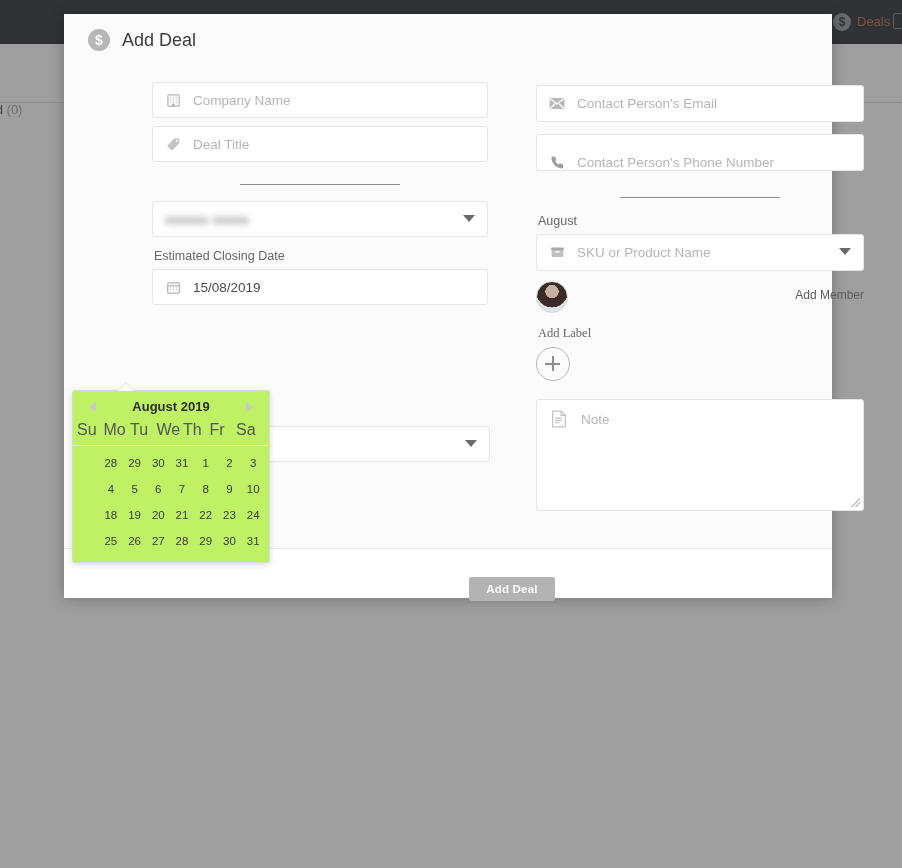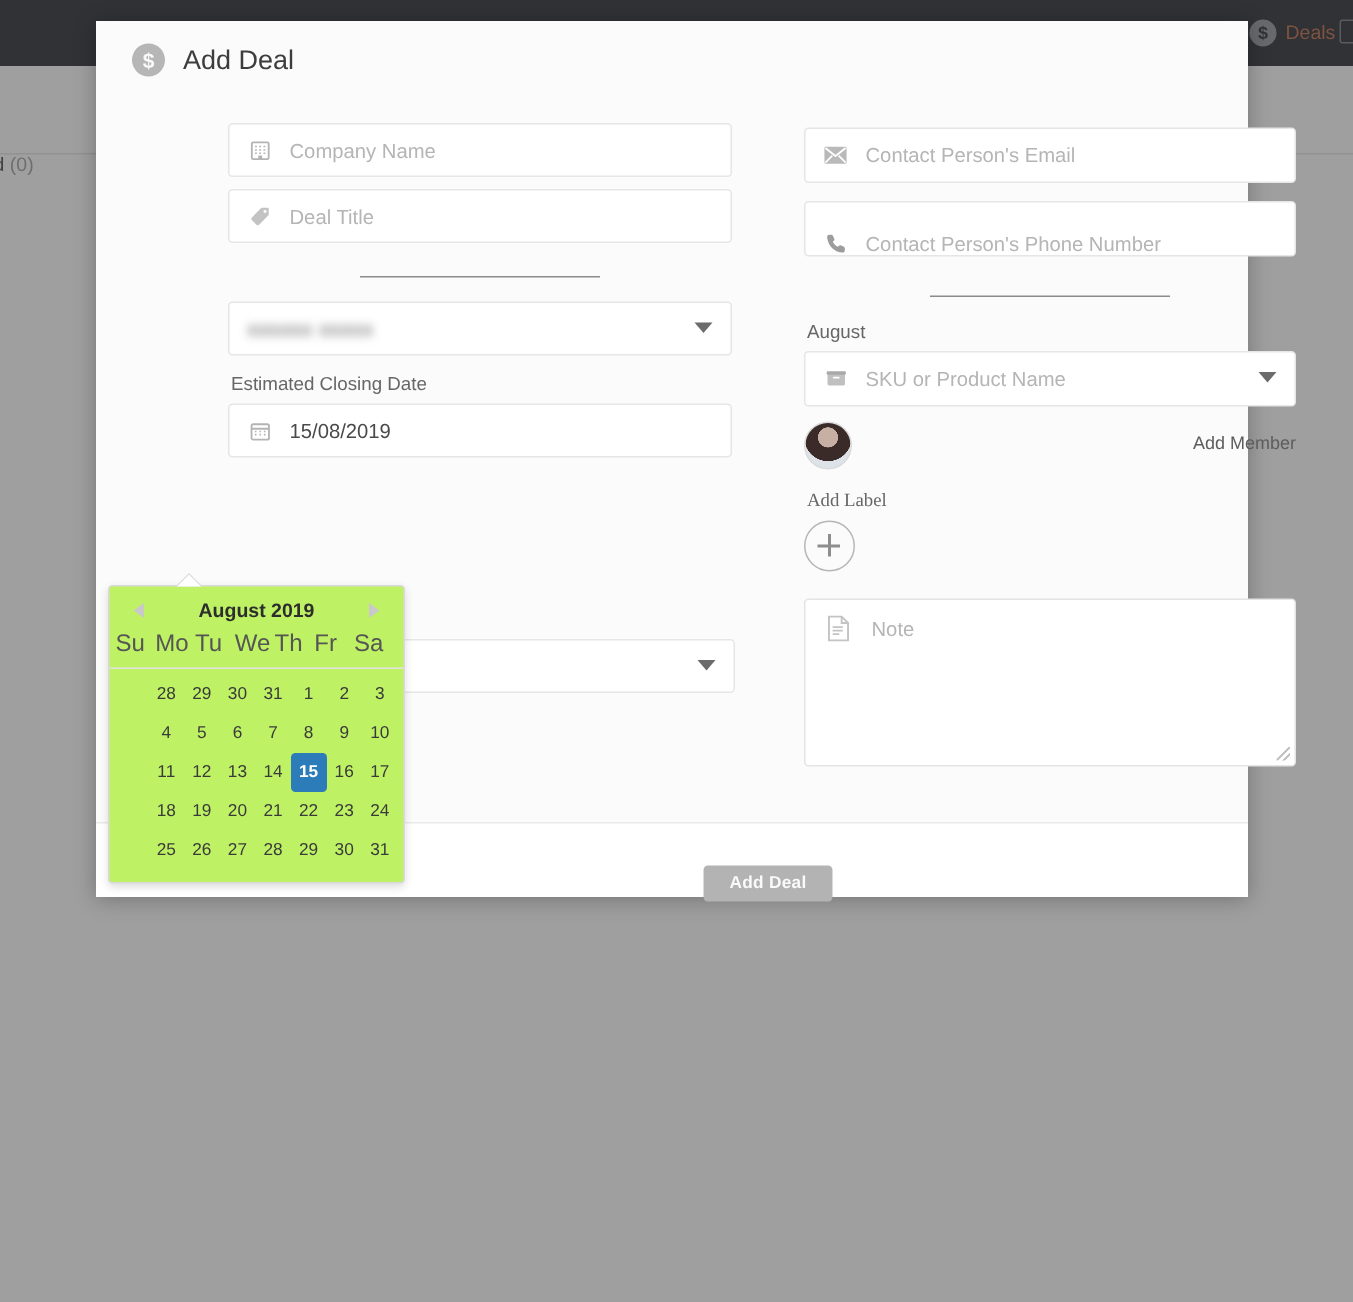--- a/index.html
+++ b/index.html
@@ -375,29 +375,20 @@
             <div class="dp-week">
               <div class="dp-day">4</div>
               <div class="dp-day">5</div>
               <div class="dp-day">6</div>
               <div class="dp-day">7</div>
               <div class="dp-day">8</div>
               <div class="dp-day">9</div>
               <div class="dp-day">10</div>
             </div>
             <div class="dp-week">
-              <div class="dp-day">11</div>
-              <div class="dp-day">12</div>
-              <div class="dp-day">13</div>
-              <div class="dp-day">14</div>
-              <div class="dp-day sel" style="background: rgb(43, 124, 184);">15</div>
-              <div class="dp-day">16</div>
-              <div class="dp-day">17</div>
-            </div>
-            <div class="dp-week">
               <div class="dp-day">18</div>
               <div class="dp-day">19</div>
               <div class="dp-day">20</div>
               <div class="dp-day">21</div>
               <div class="dp-day">22</div>
               <div class="dp-day">23</div>
               <div class="dp-day">24</div>
             </div>
             <div class="dp-week">
               <div class="dp-day">25</div>

